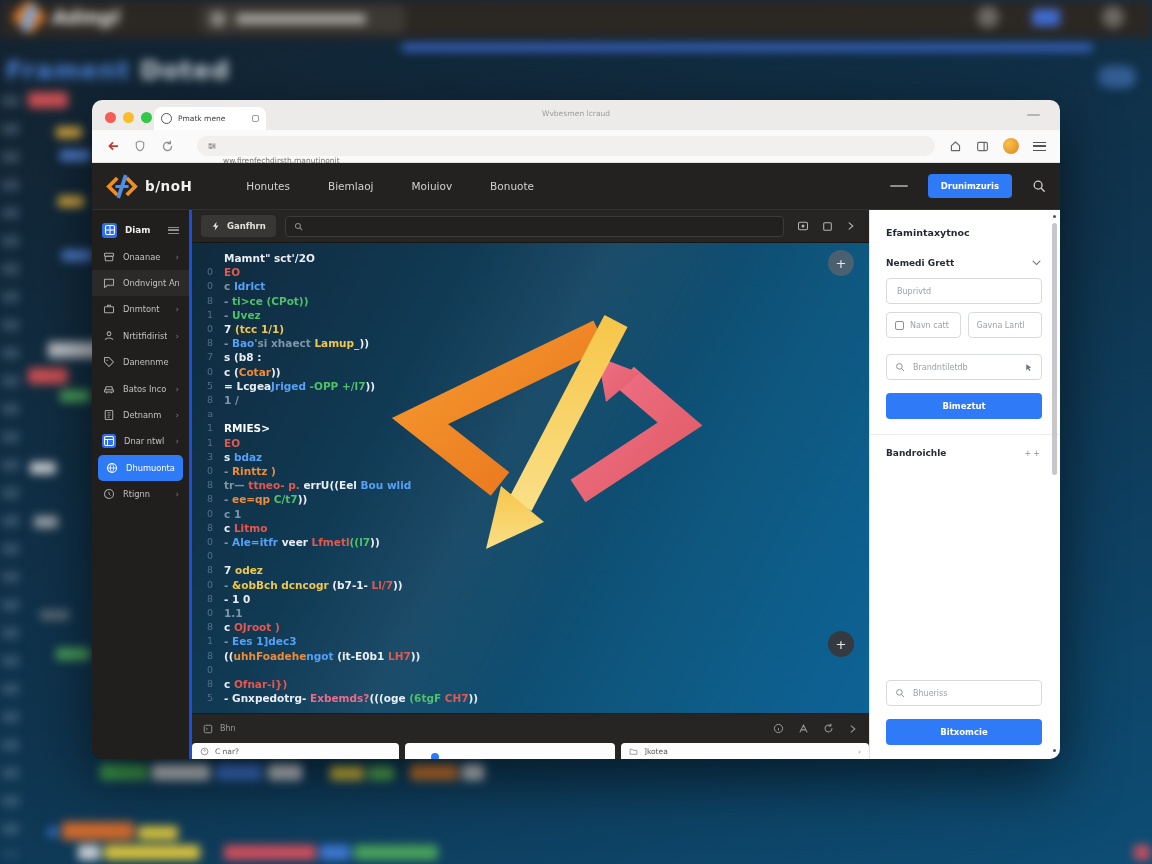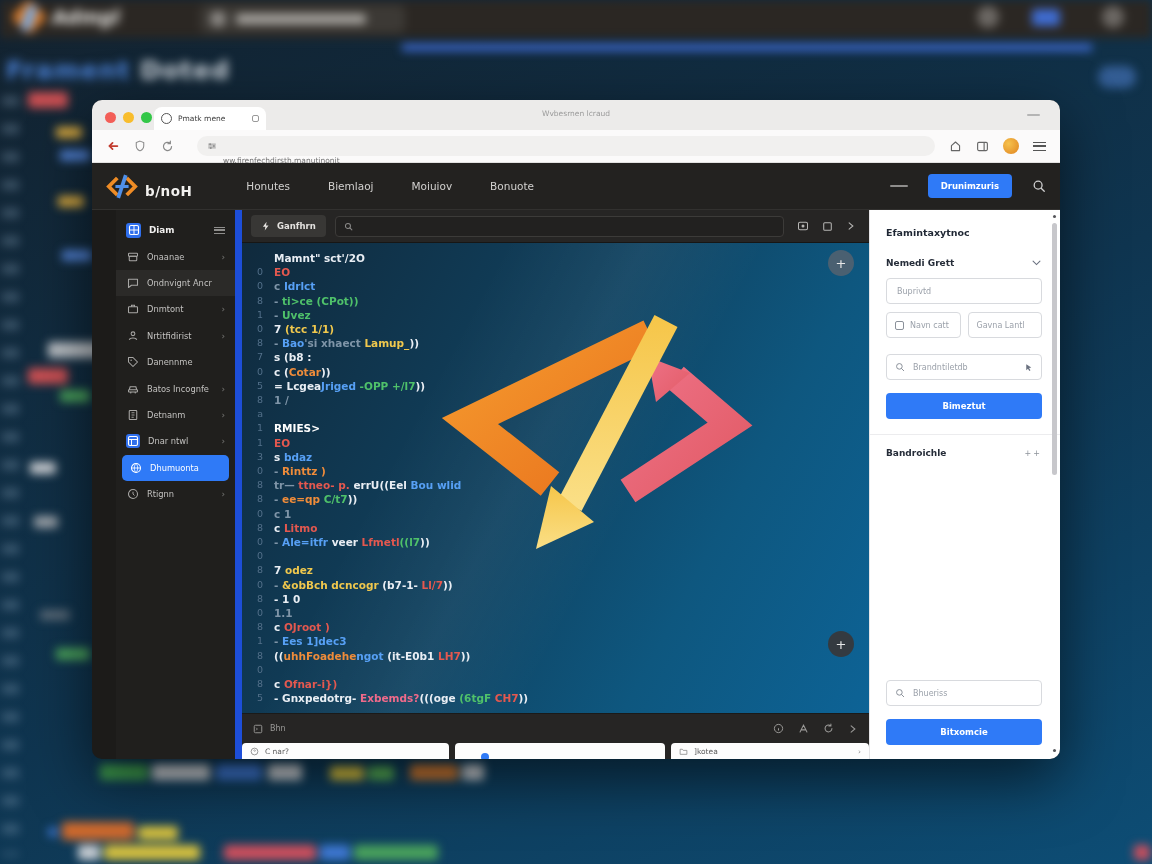--- a/index.html
+++ b/index.html
@@ -44,32 +44,32 @@
   .nav-ic{width:14px;height:14px;flex:none;margin-right:13px;display:flex;align-items:center;justify-content:center;}
   .urlpill{flex:1;height:20px;background:#f1f0ef;border-radius:10px;display:flex;align-items:center;padding:0 10px;gap:6px;margin:0 10px;}
   .urlpill .url{font-size:7.5px;color:#6f6f6f;white-space:nowrap;margin-top:28px;}
   .b-right{display:flex;align-items:center;gap:14px;margin-left:4px;}
   .avatar{width:16px;height:16px;border-radius:50%;background:radial-gradient(circle at 35% 35%,#f6c24d,#e0831f);}
   .menu-ic{width:13px;height:9px;border-top:1.6px solid #555;border-bottom:1.6px solid #555;position:relative;}
   .menu-ic::after{content:"";position:absolute;left:0;right:0;top:2.6px;height:1.6px;background:#555;}
 
   
   .appheader{height:47px;background:#232220;border-bottom:1px solid #32312f;display:flex;align-items:center;padding:0 14px;flex:none;}
-  .applogo{display:flex;align-items:flex-end;gap:7px;}
+  .applogo{display:flex;align-items:center;gap:7px;}
   .applogo .txt{color:#f2f1ef;font-weight:bold;font-size:13.5px;letter-spacing:.5px;}
   .appnav{display:flex;gap:38px;margin-left:54px;}
   .appnav span{font-size:10.5px;color:#d2d1cf;cursor:pointer;}
   .ah-right{margin-left:auto;display:flex;align-items:center;gap:20px;}
   .ah-dash{width:18px;height:2px;background:#8f8e8c;border-radius:1px;}
   .cta{height:24px;padding:0 13px;background:var(--accent);color:#fff;font-size:8.5px;font-weight:bold;
     border:none;border-radius:4px;display:flex;align-items:center;}
   .appmain{flex:1;display:flex;min-height:0;}
 
   
-  .sidebar{width:126px;background:#201f1d;border-right:7px solid #1d4ed8;padding-top:7px;flex:none;margin-left:24px;}
+  .sidebar{width:100px;background:#201f1d;border-right:3px solid #1d4ed8;padding-top:7px;flex:none;}
   .sb-item{height:26.4px;display:flex;align-items:center;padding:0 10px;gap:8px;color:#c3c2c0;cursor:pointer;}
   .sb-item .lbl{font-size:8.3px;white-space:nowrap;overflow:hidden;flex:1;}
   .sb-item .ic{width:13px;height:13px;flex:none;color:#a8a7a5;display:flex;align-items:center;justify-content:center;}
   .sb-item .ic svg{width:12px;height:12px;}
   .sb-item .trail{margin-left:auto;color:#7c7b79;font-size:9px;flex:none;}
   .sb-item.first .lbl{font-weight:bold;color:#f0efee;font-size:8.8px;}
   .sb-item.first .ic{background:#2f6fed;border-radius:3px;color:#fff;width:15px;height:15px;}
   .sb-item.bluebox .ic{background:#2f6fed;border-radius:3px;color:#fff;width:14px;height:14px;}
   .sb-item.hl{background:#2b2a28;}
   .sb-item.sel{background:var(--accent);margin:0 6px;border-radius:5px;padding:0 7px;color:#fff;}

